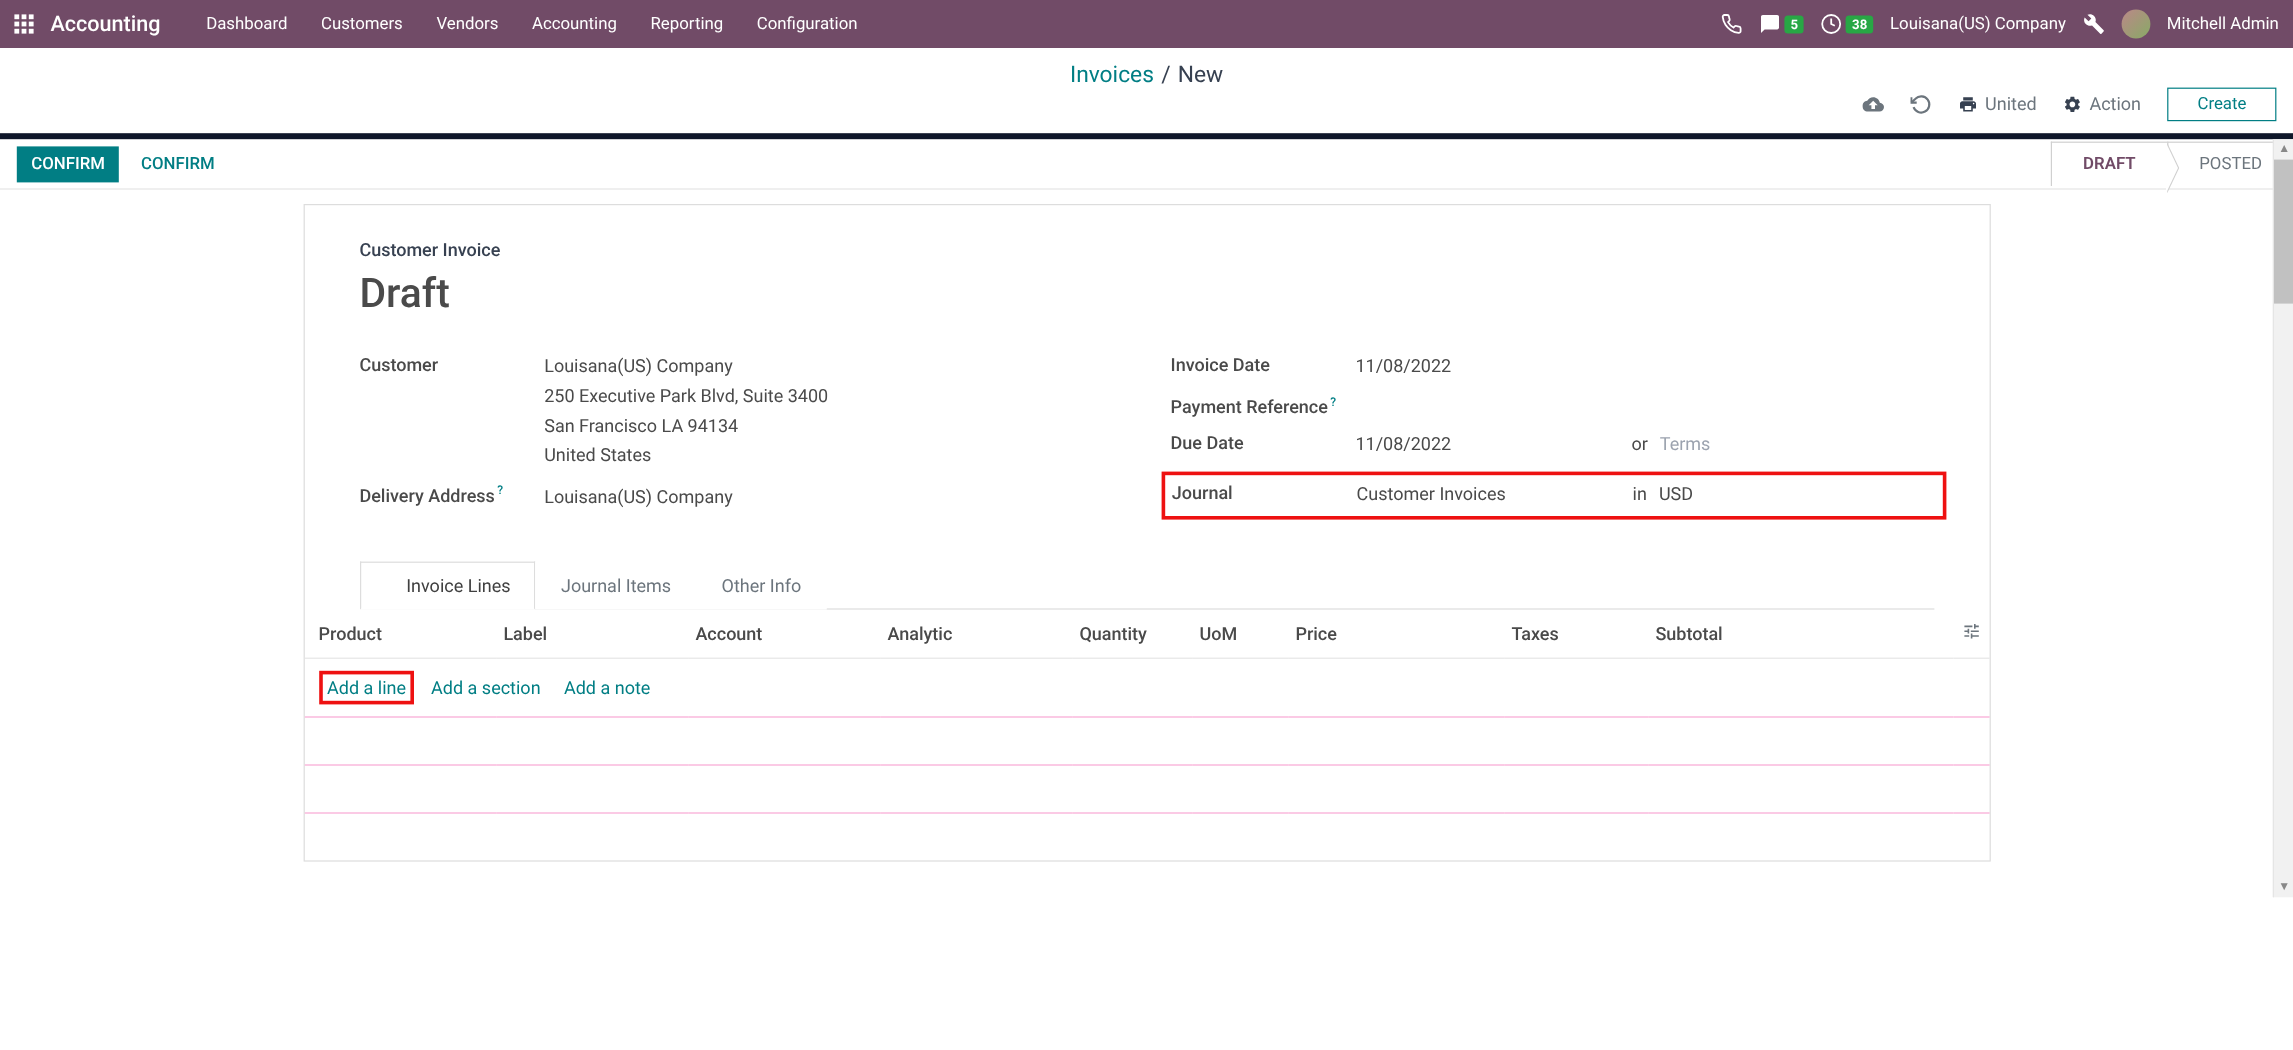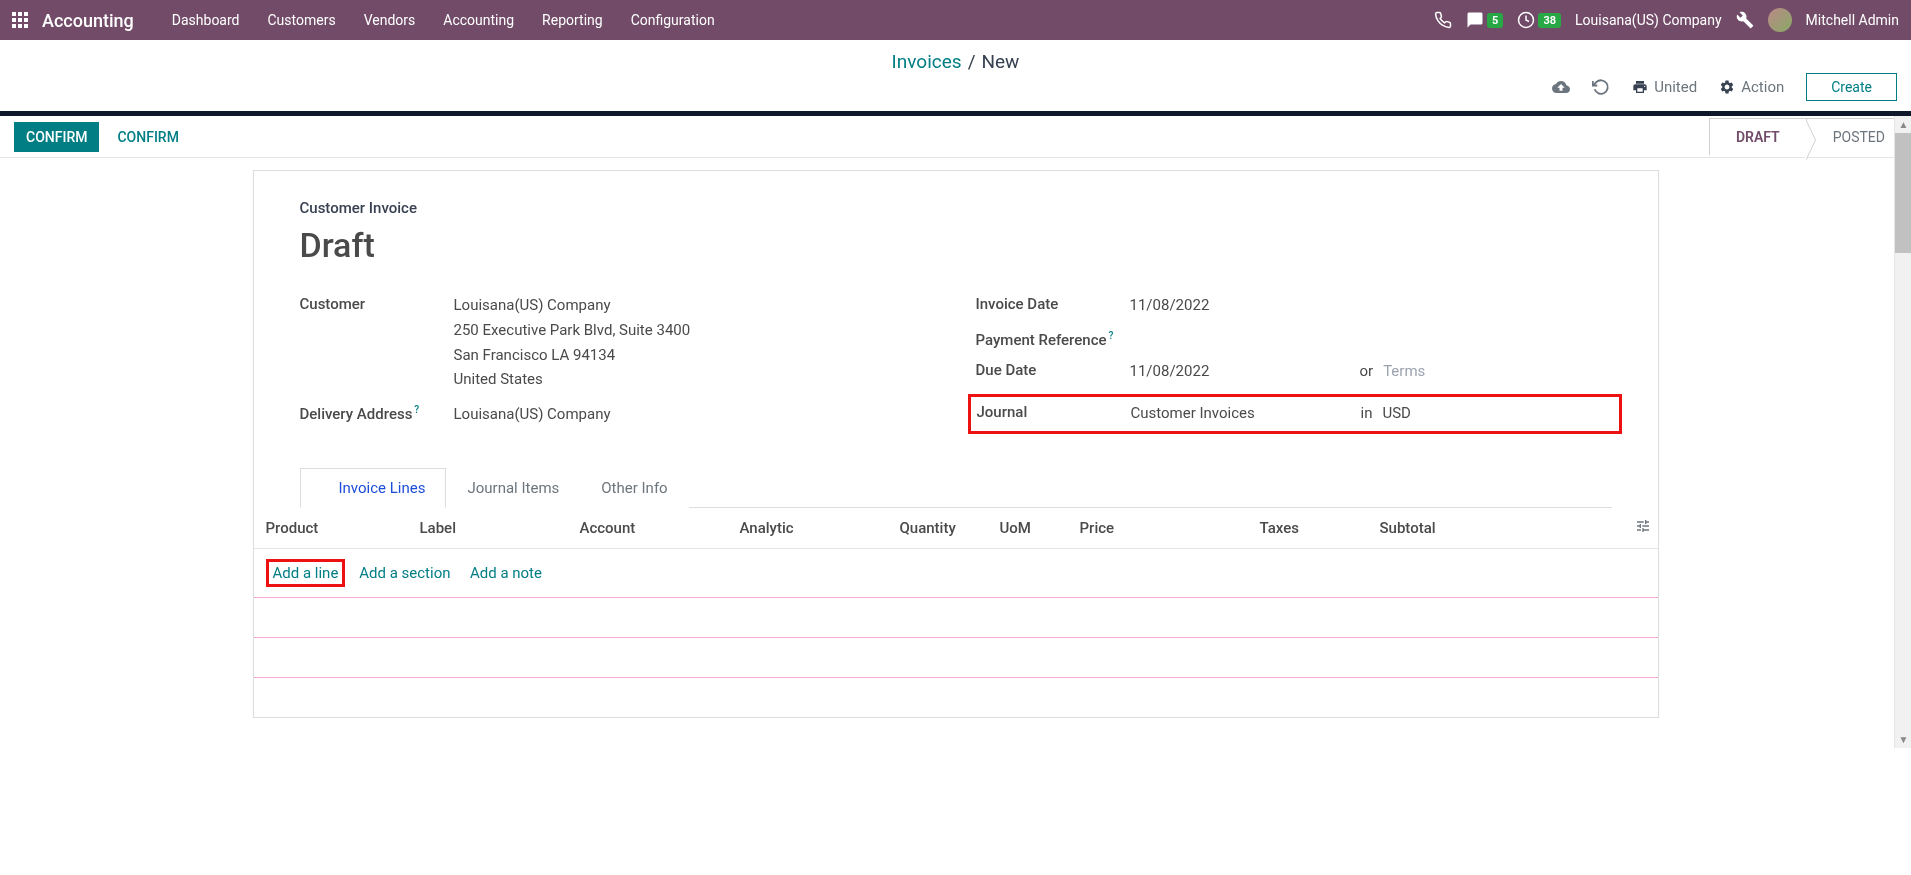--- a/index.html
+++ b/index.html
@@ -51,21 +51,21 @@
 .field-value { flex: 1; color: #4a4a4a; font-size: 15px; line-height: 1.65; }
 .field-inline { display: flex; align-items: center; gap: 10px; }
 .muted { color: #9ca3af; }
 .help-q { color: #017E84; font-size: 10px; vertical-align: super; margin-left: 2px; }
 .red-box { border: 3px solid #e11; padding: 4px 6px 2px; margin-left: -8px; margin-right: -10px; }
 .red-box-sm { border: 3px solid #e11; padding: 2px 4px; display: inline-block; }
 
 
 .tabs { display: flex; border-bottom: 1px solid #ddd; }
 .tab { padding: 10px 20px; border: 1px solid transparent; border-bottom: none; cursor: pointer; color: #6c757d; font-size: 15px; background: #fff; position: relative; top: 1px; }
-.tab.active { border-color: #ddd; border-bottom: 1px solid #fff; color: #1d4ed8; padding-left: 38px; }
+.tab.active { border-color: #ddd; border-bottom: 1px solid #fff; color: #404040; padding-left: 38px; }
 
 
 .line-table { width: 100%; border-collapse: collapse; }
 .line-table th { text-align: left; font-weight: 500; padding: 10px 6px; border-bottom: 1px solid #e5e5e5; color: #4a4a4a; font-size: 15px; }
 .line-table th.r { }
 .line-table td { padding: 10px 6px; border-bottom: 1px solid #f9a8d4; }
 .add-link { color: #017E84; cursor: pointer; margin-right: 16px; font-size: 15px; }
 .settings-icon { cursor: pointer; color: #6c757d; }
 .blank-row td { height: 40px; }
 .table-wrap { margin: 0 -46px; }

